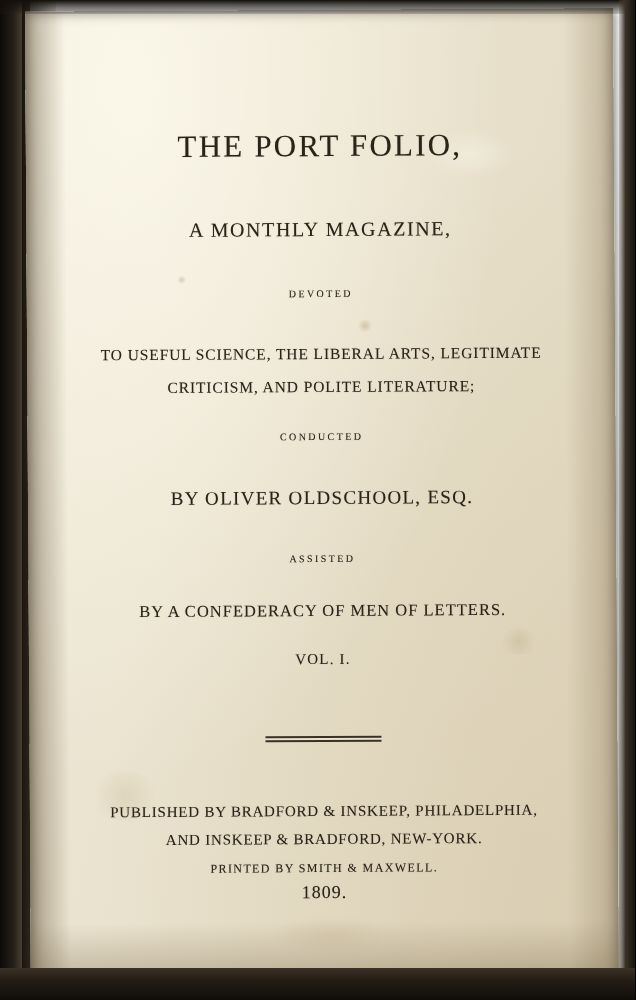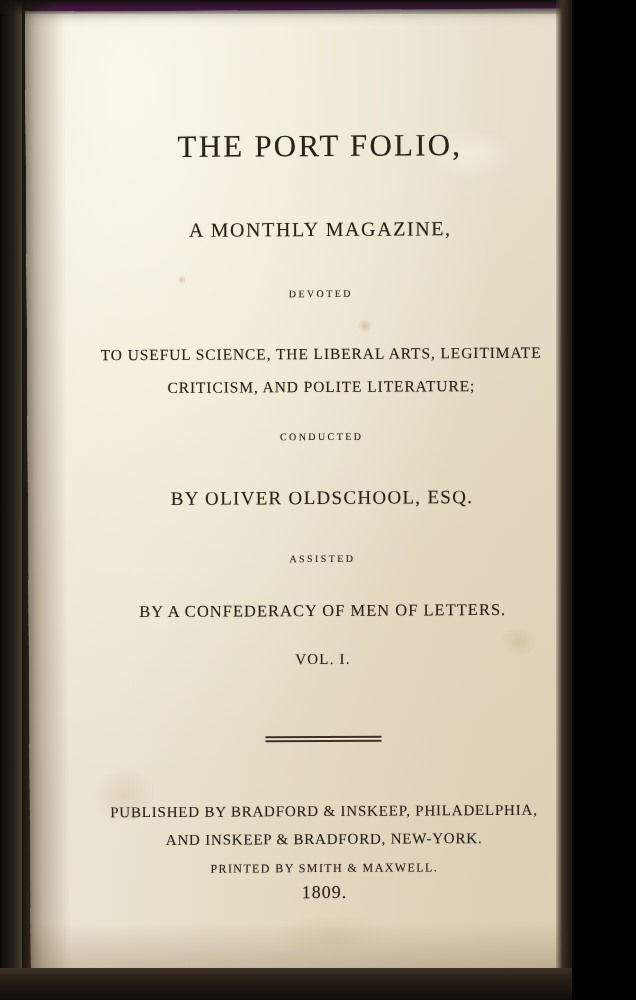--- a/index.html
+++ b/index.html
@@ -9,23 +9,23 @@
   }
   body {
     width: 636px;
     height: 1000px;
     overflow: hidden;
     font-family: "Liberation Serif", serif;
   }
 
   #page {
     position: relative;
-    width: 572px;
+    width: 635px;
     height: 1000px;
-    background: #701a75;
+    background: #ffffff;
     overflow: hidden;
     text-decoration: underline;
   }
 
   
   .gutter {
     position: absolute;
     left: 0; top: 0;
     width: 30px; height: 1000px;
     background: linear-gradient(to right, #0c0a08 0%, #241f19 45%, #524637 80%, #6d5f4b 100%);

